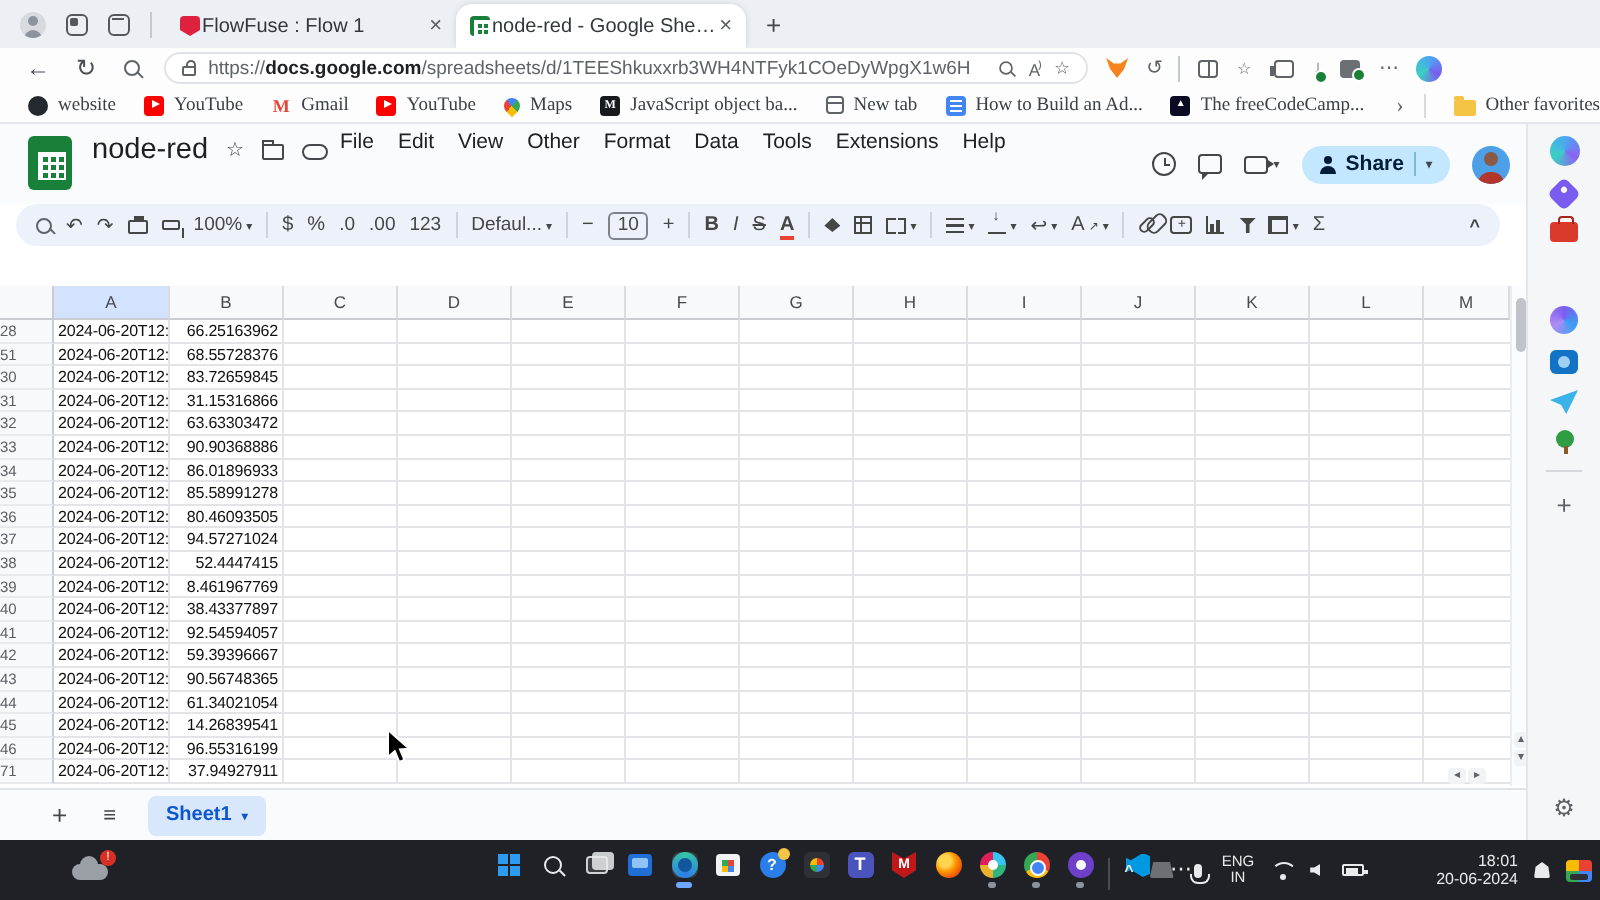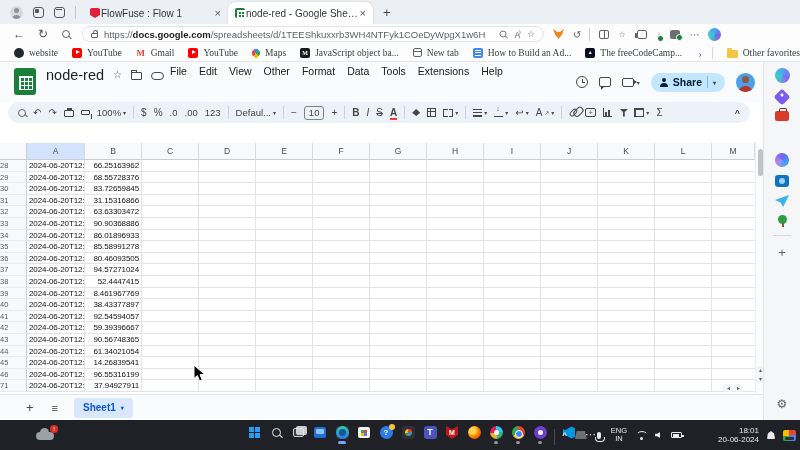--- a/index.html
+++ b/index.html
@@ -538,21 +538,21 @@
           <div class="cell"></div>
           <div class="cell"></div>
           <div class="cell"></div>
           <div class="cell"></div>
           <div class="cell"></div>
           <div class="cell"></div>
           <div class="cell"></div>
           <div class="cell cm"></div>
         </div>
         <div class="grow">
-          <div class="rh">29</div>
+          <div class="rh">51</div>
           <div class="cell ca">2024-06-20T12:2</div>
           <div class="cell cb">68.55728376</div>
           <div class="cell"></div>
           <div class="cell"></div>
           <div class="cell"></div>
           <div class="cell"></div>
           <div class="cell"></div>
           <div class="cell"></div>
           <div class="cell"></div>
           <div class="cell"></div>

